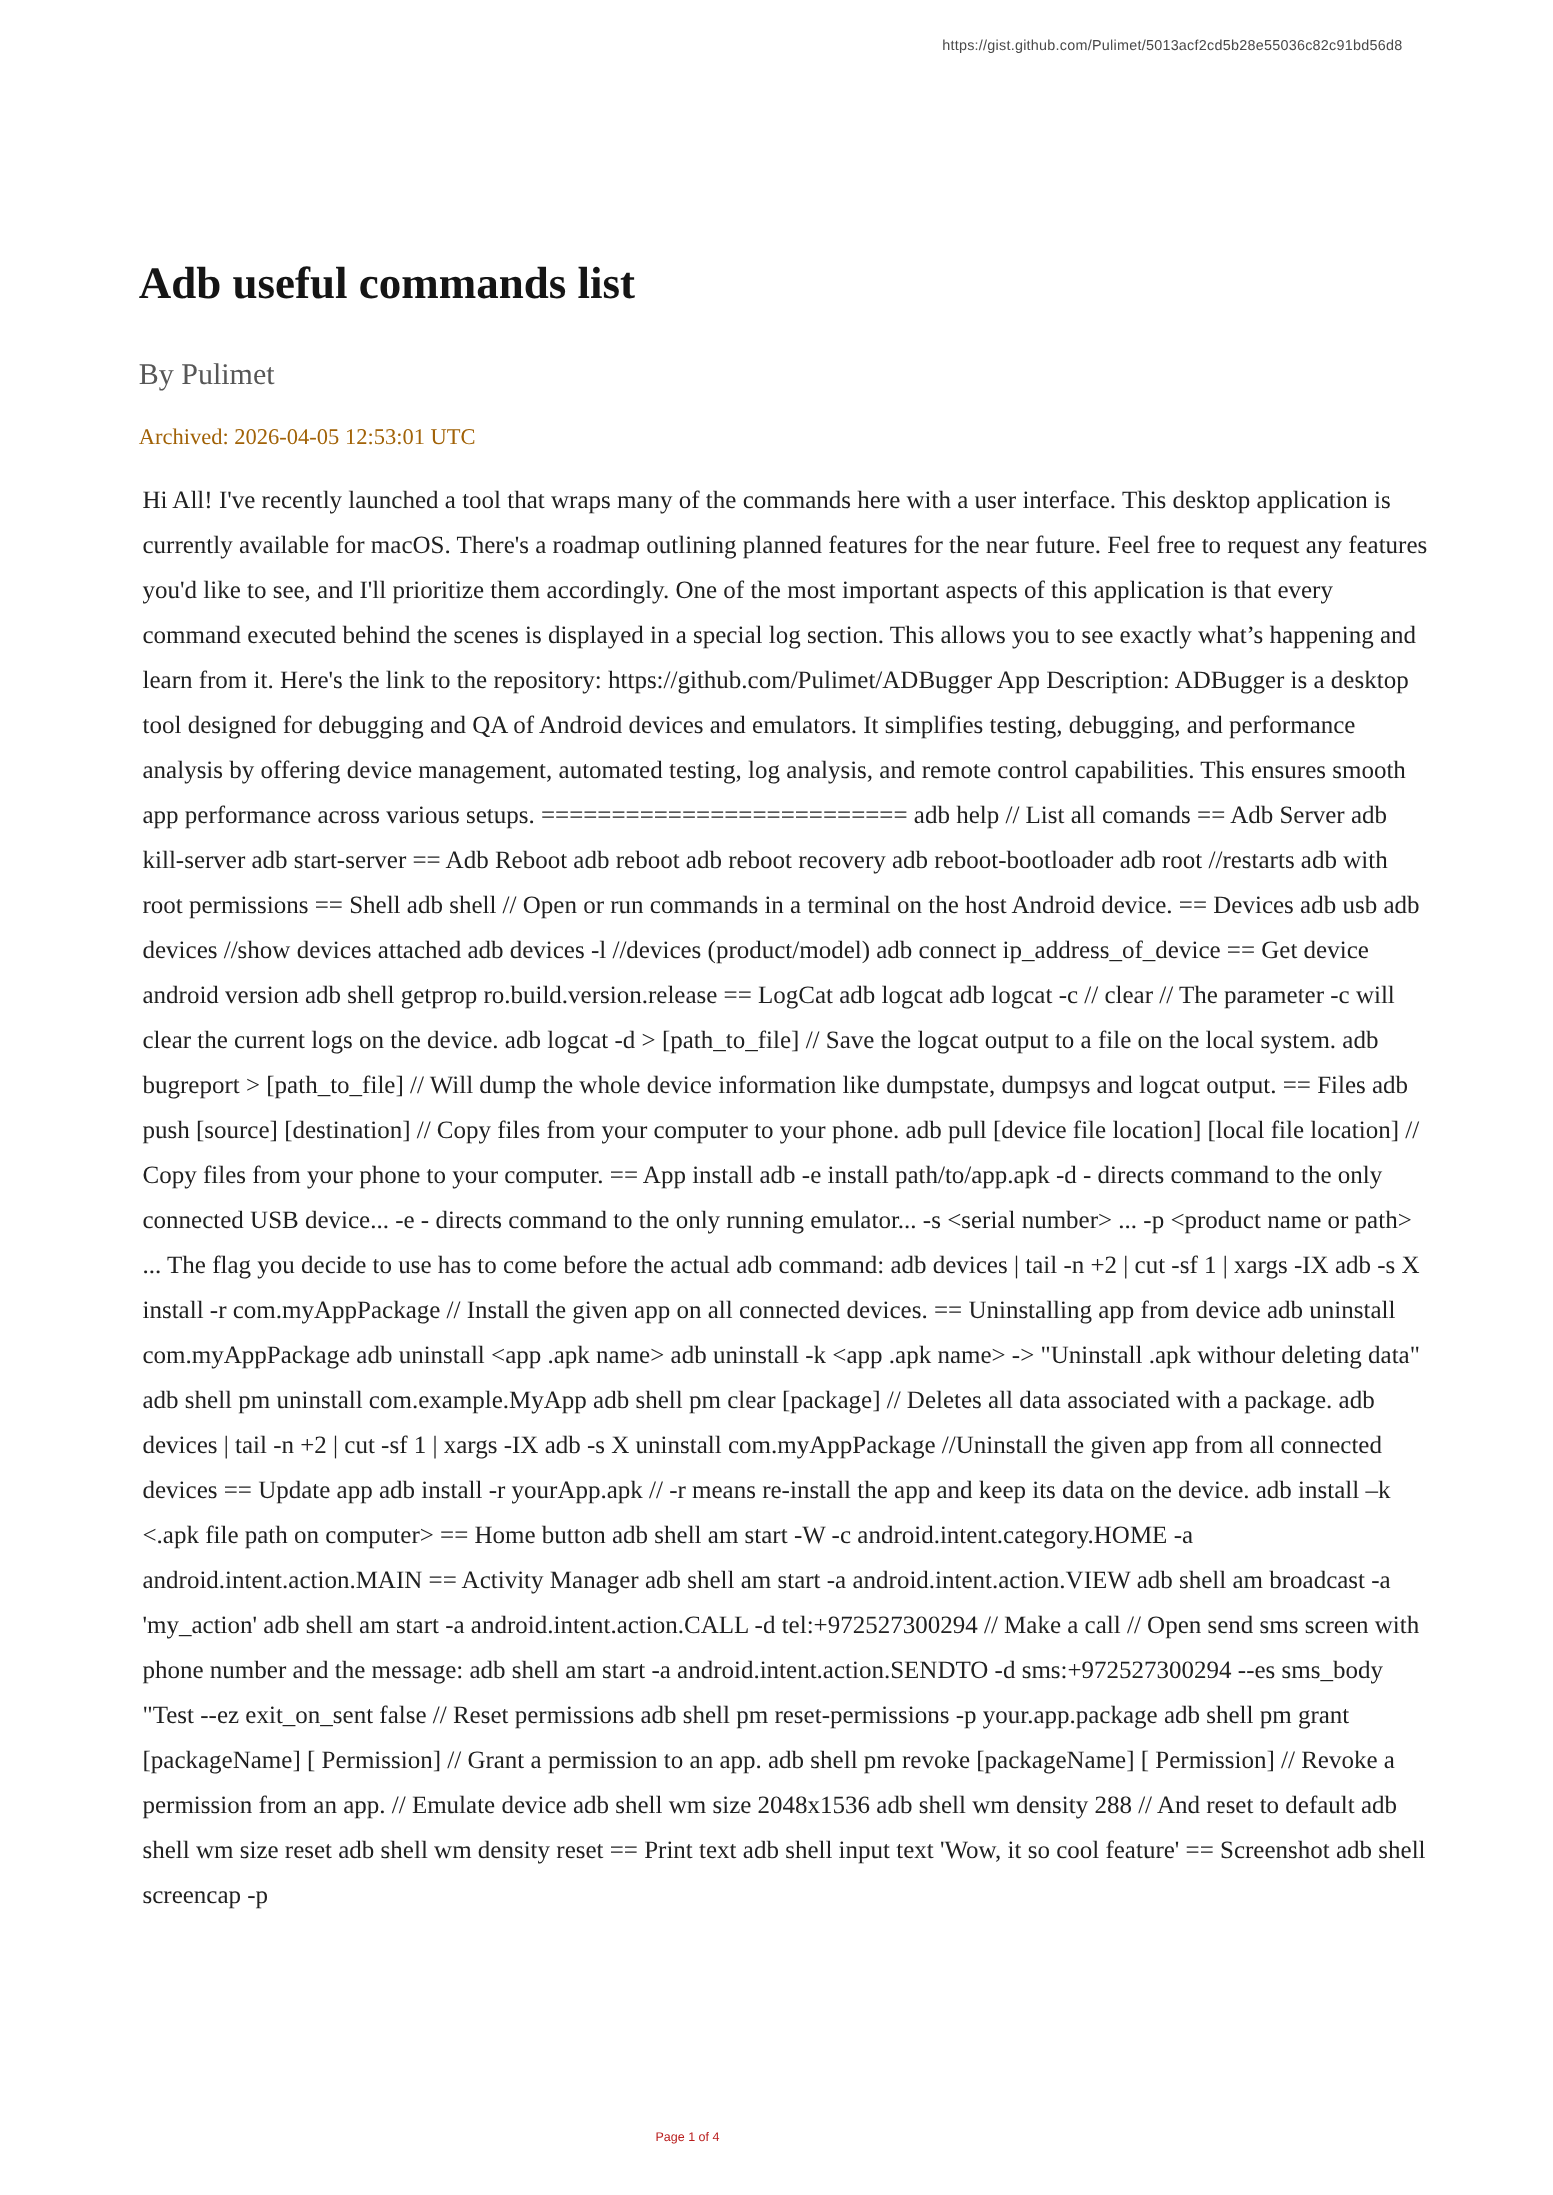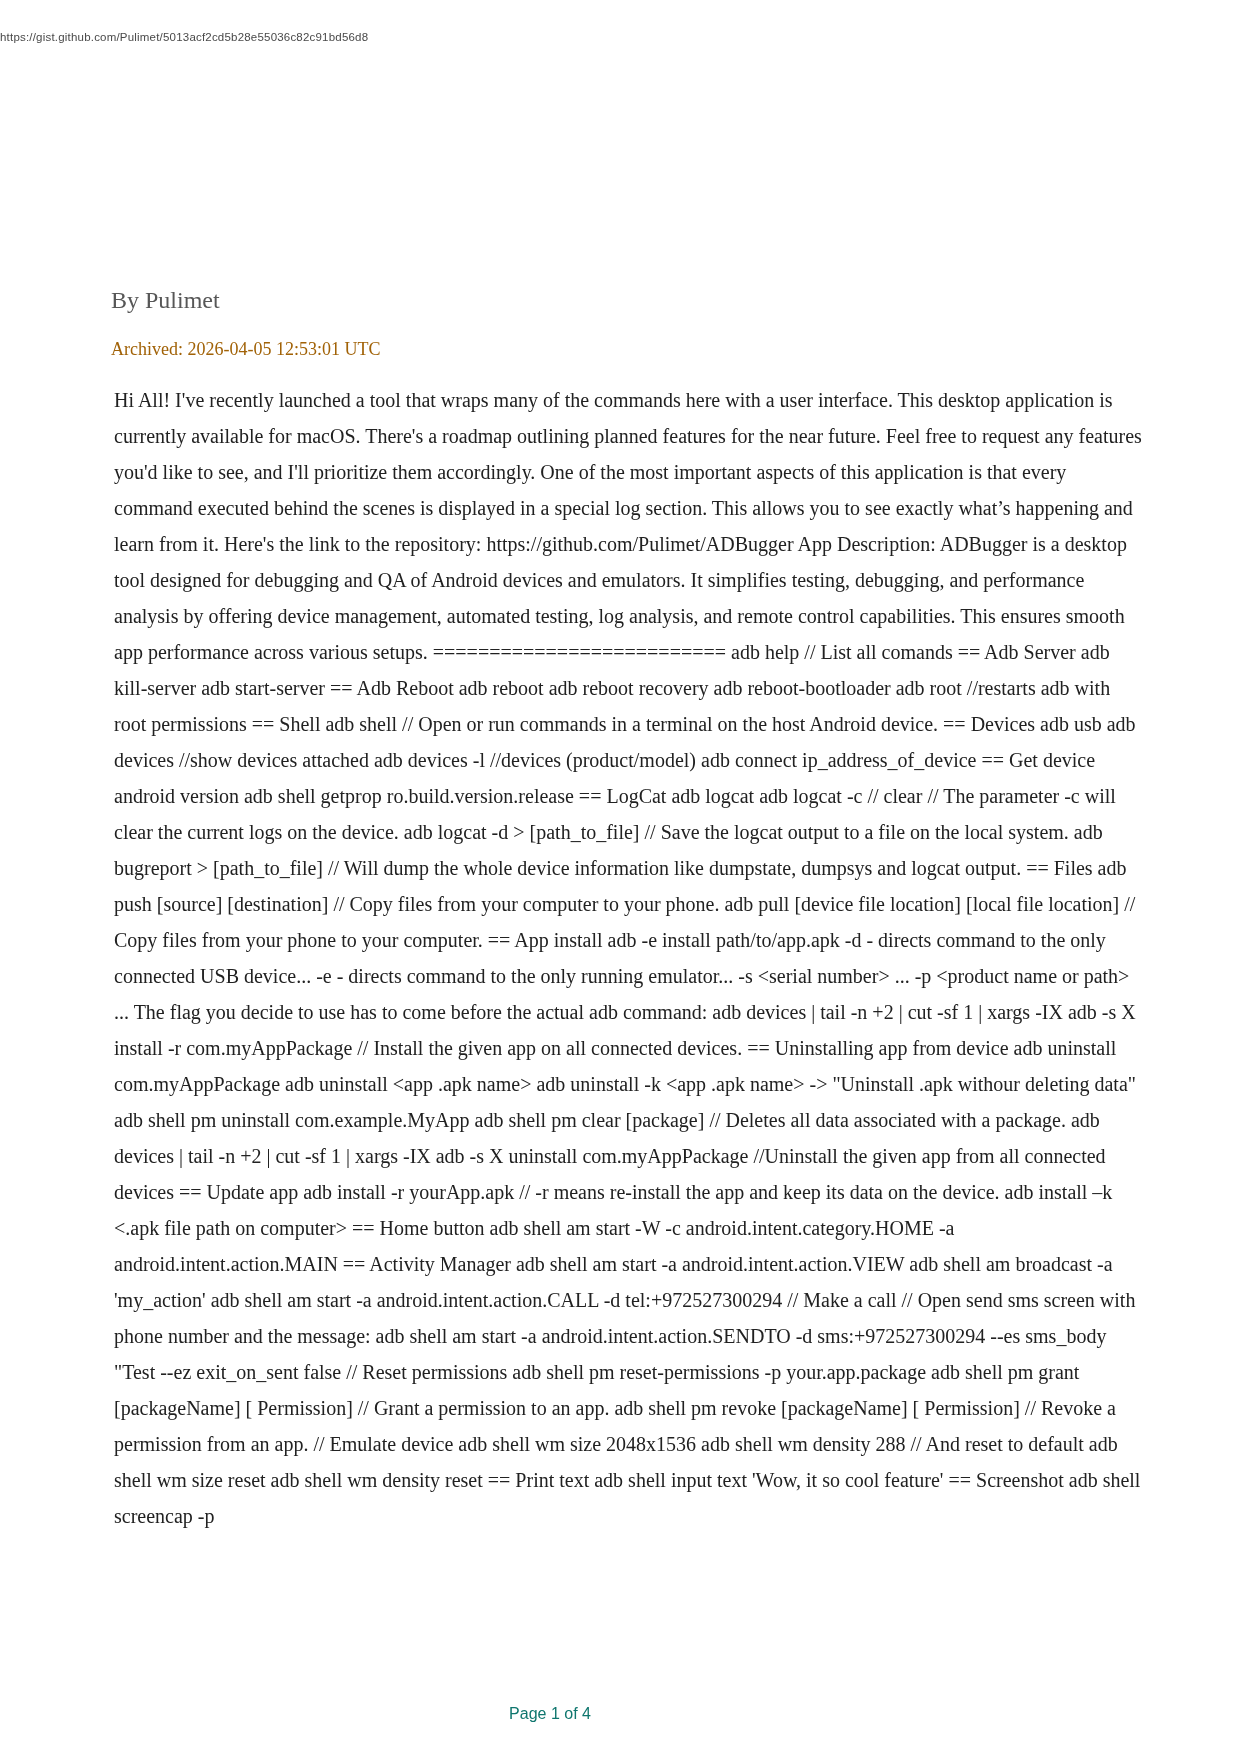--- a/index.html
+++ b/index.html
@@ -16,21 +16,21 @@
   }
   .page {
     position: absolute;
     inset: 0;
   }
   .print-url {
     position: absolute;
     top: 31px;
     left: 0;
     width: 1122px;
-    text-align: left;
+    text-align: right;
     font-family: "Liberation Sans", sans-serif;
     font-size: 11.5px;
     color: #494949;
     letter-spacing: 0.2px;
   }
   .title {
     position: absolute;
     left: 111px;
     top: 206px;
     margin: 0;
@@ -65,31 +65,32 @@
     text-align: left;
     overflow-wrap: break-word;
   }
   .footer {
     position: absolute;
     top: 1705px;
     left: 0;
     width: 1100px;
     text-align: center;
     font-family: "Liberation Sans", sans-serif;
-    font-size: 16px;
-    color: #0f766e;
+    font-size: 10px;
+    color: #b91c1c;
   }
 </style>
 </head>
 <body>
 
 <div class="page">
 
   <div class="print-url">https://gist.github.com/Pulimet/5013acf2cd5b28e55036c82c91bd56d8</div>
 
+  <h1 class="title">Adb useful commands list</h1>
 
   <div class="byline">By Pulimet</div>
 
   <div class="archived">Archived: 2026-04-05 12:53:01 UTC</div>
 
   <div class="body-text">Hi All! I've recently launched a tool that wraps many of the commands here with a user interface. This desktop application is currently available for macOS. There's a roadmap outlining planned features for the near future. Feel free to request any features you'd like to see, and I'll prioritize them accordingly. One of the most important aspects of this application is that every command executed behind the scenes is displayed in a special log section. This allows you to see exactly what’s happening and learn from it. Here's the link to the repository: https://github.com/Pulimet/ADBugger App Description: ADBugger is a desktop tool designed for debugging and QA of Android devices and emulators. It simplifies testing, debugging, and performance analysis by offering device management, automated testing, log analysis, and remote control capabilities. This ensures smooth app performance across various setups. ========================== adb help // List all comands == Adb Server adb kill-server adb start-server == Adb Reboot adb reboot adb reboot recovery adb reboot-bootloader adb root //restarts adb with root permissions == Shell adb shell // Open or run commands in a terminal on the host Android device. == Devices adb usb adb devices //show devices attached adb devices -l //devices (product/model) adb connect ip_address_of_device == Get device android version adb shell getprop ro.build.version.release == LogCat adb logcat adb logcat -c // clear // The parameter -c will clear the current logs on the device. adb logcat -d &gt; [path_to_file] // Save the logcat output to a file on the local system. adb bugreport &gt; [path_to_file] // Will dump the whole device information like dumpstate, dumpsys and logcat output. == Files adb push [source] [destination] // Copy files from your computer to your phone. adb pull [device file location] [local file location] // Copy files from your phone to your computer. == App install adb -e install path/to/app.apk -d - directs command to the only connected USB device... -e - directs command to the only running emulator... -s &lt;serial number&gt; ... -p &lt;product name or path&gt; ... The flag you decide to use has to come before the actual adb command: adb devices | tail -n +2 | cut -sf 1 | xargs -IX adb -s X install -r com.myAppPackage // Install the given app on all connected devices. == Uninstalling app from device adb uninstall com.myAppPackage adb uninstall &lt;app .apk name&gt; adb uninstall -k &lt;app .apk name&gt; -&gt; "Uninstall .apk withour deleting data" adb shell pm uninstall com.example.MyApp adb shell pm clear [package] // Deletes all data associated with a package. adb devices | tail -n +2 | cut -sf 1 | xargs -IX adb -s X uninstall com.myAppPackage //Uninstall the given app from all connected devices == Update app adb install -r yourApp.apk // -r means re-install the app and keep its data on the device. adb install –k &lt;.apk file path on computer&gt; == Home button adb shell am start -W -c android.intent.category.HOME -a android.intent.action.MAIN == Activity Manager adb shell am start -a android.intent.action.VIEW adb shell am broadcast -a 'my_action' adb shell am start -a android.intent.action.CALL -d tel:+972527300294 // Make a call // Open send sms screen with phone number and the message: adb shell am start -a android.intent.action.SENDTO -d sms:+972527300294 --es sms_body "Test --ez exit_on_sent false // Reset permissions adb shell pm reset-permissions -p your.app.package adb shell pm grant [packageName] [ Permission] // Grant a permission to an app. adb shell pm revoke [packageName] [ Permission] // Revoke a permission from an app. // Emulate device adb shell wm size 2048x1536 adb shell wm density 288 // And reset to default adb shell wm size reset adb shell wm density reset == Print text adb shell input text 'Wow, it so cool feature' == Screenshot adb shell screencap -p</div>
 
   <div class="footer">Page 1 of 4</div>
 
 </div>

